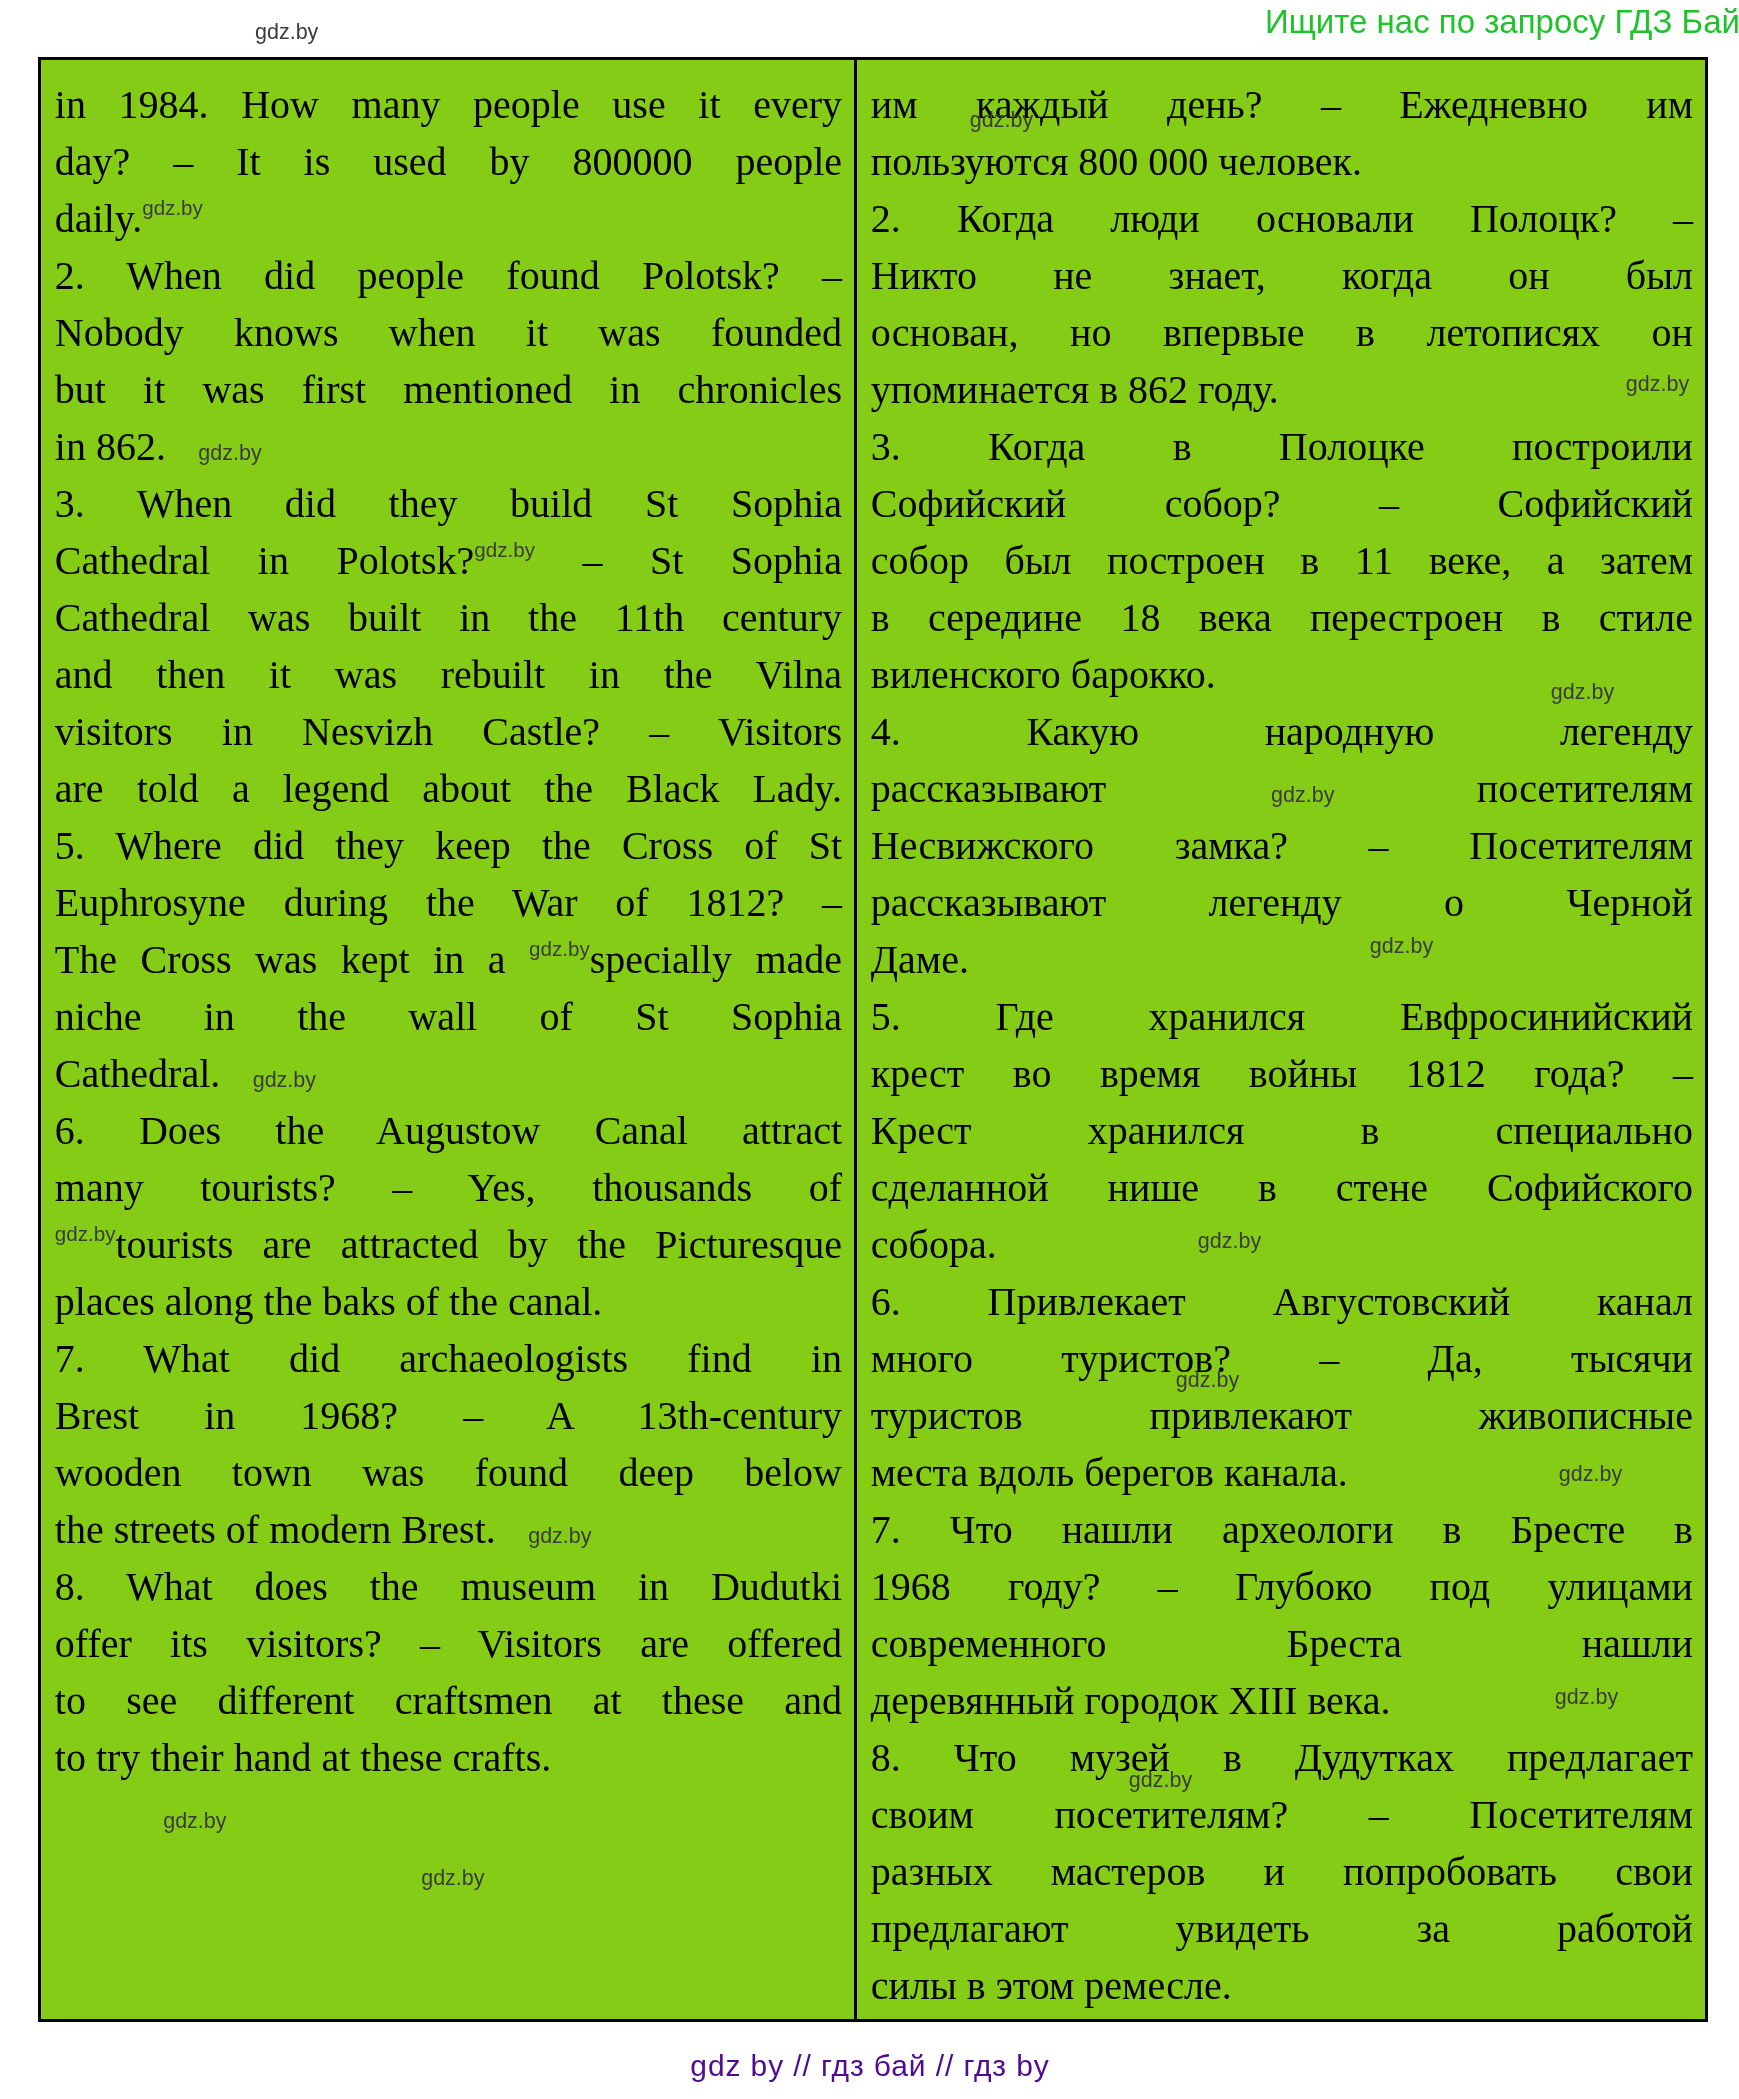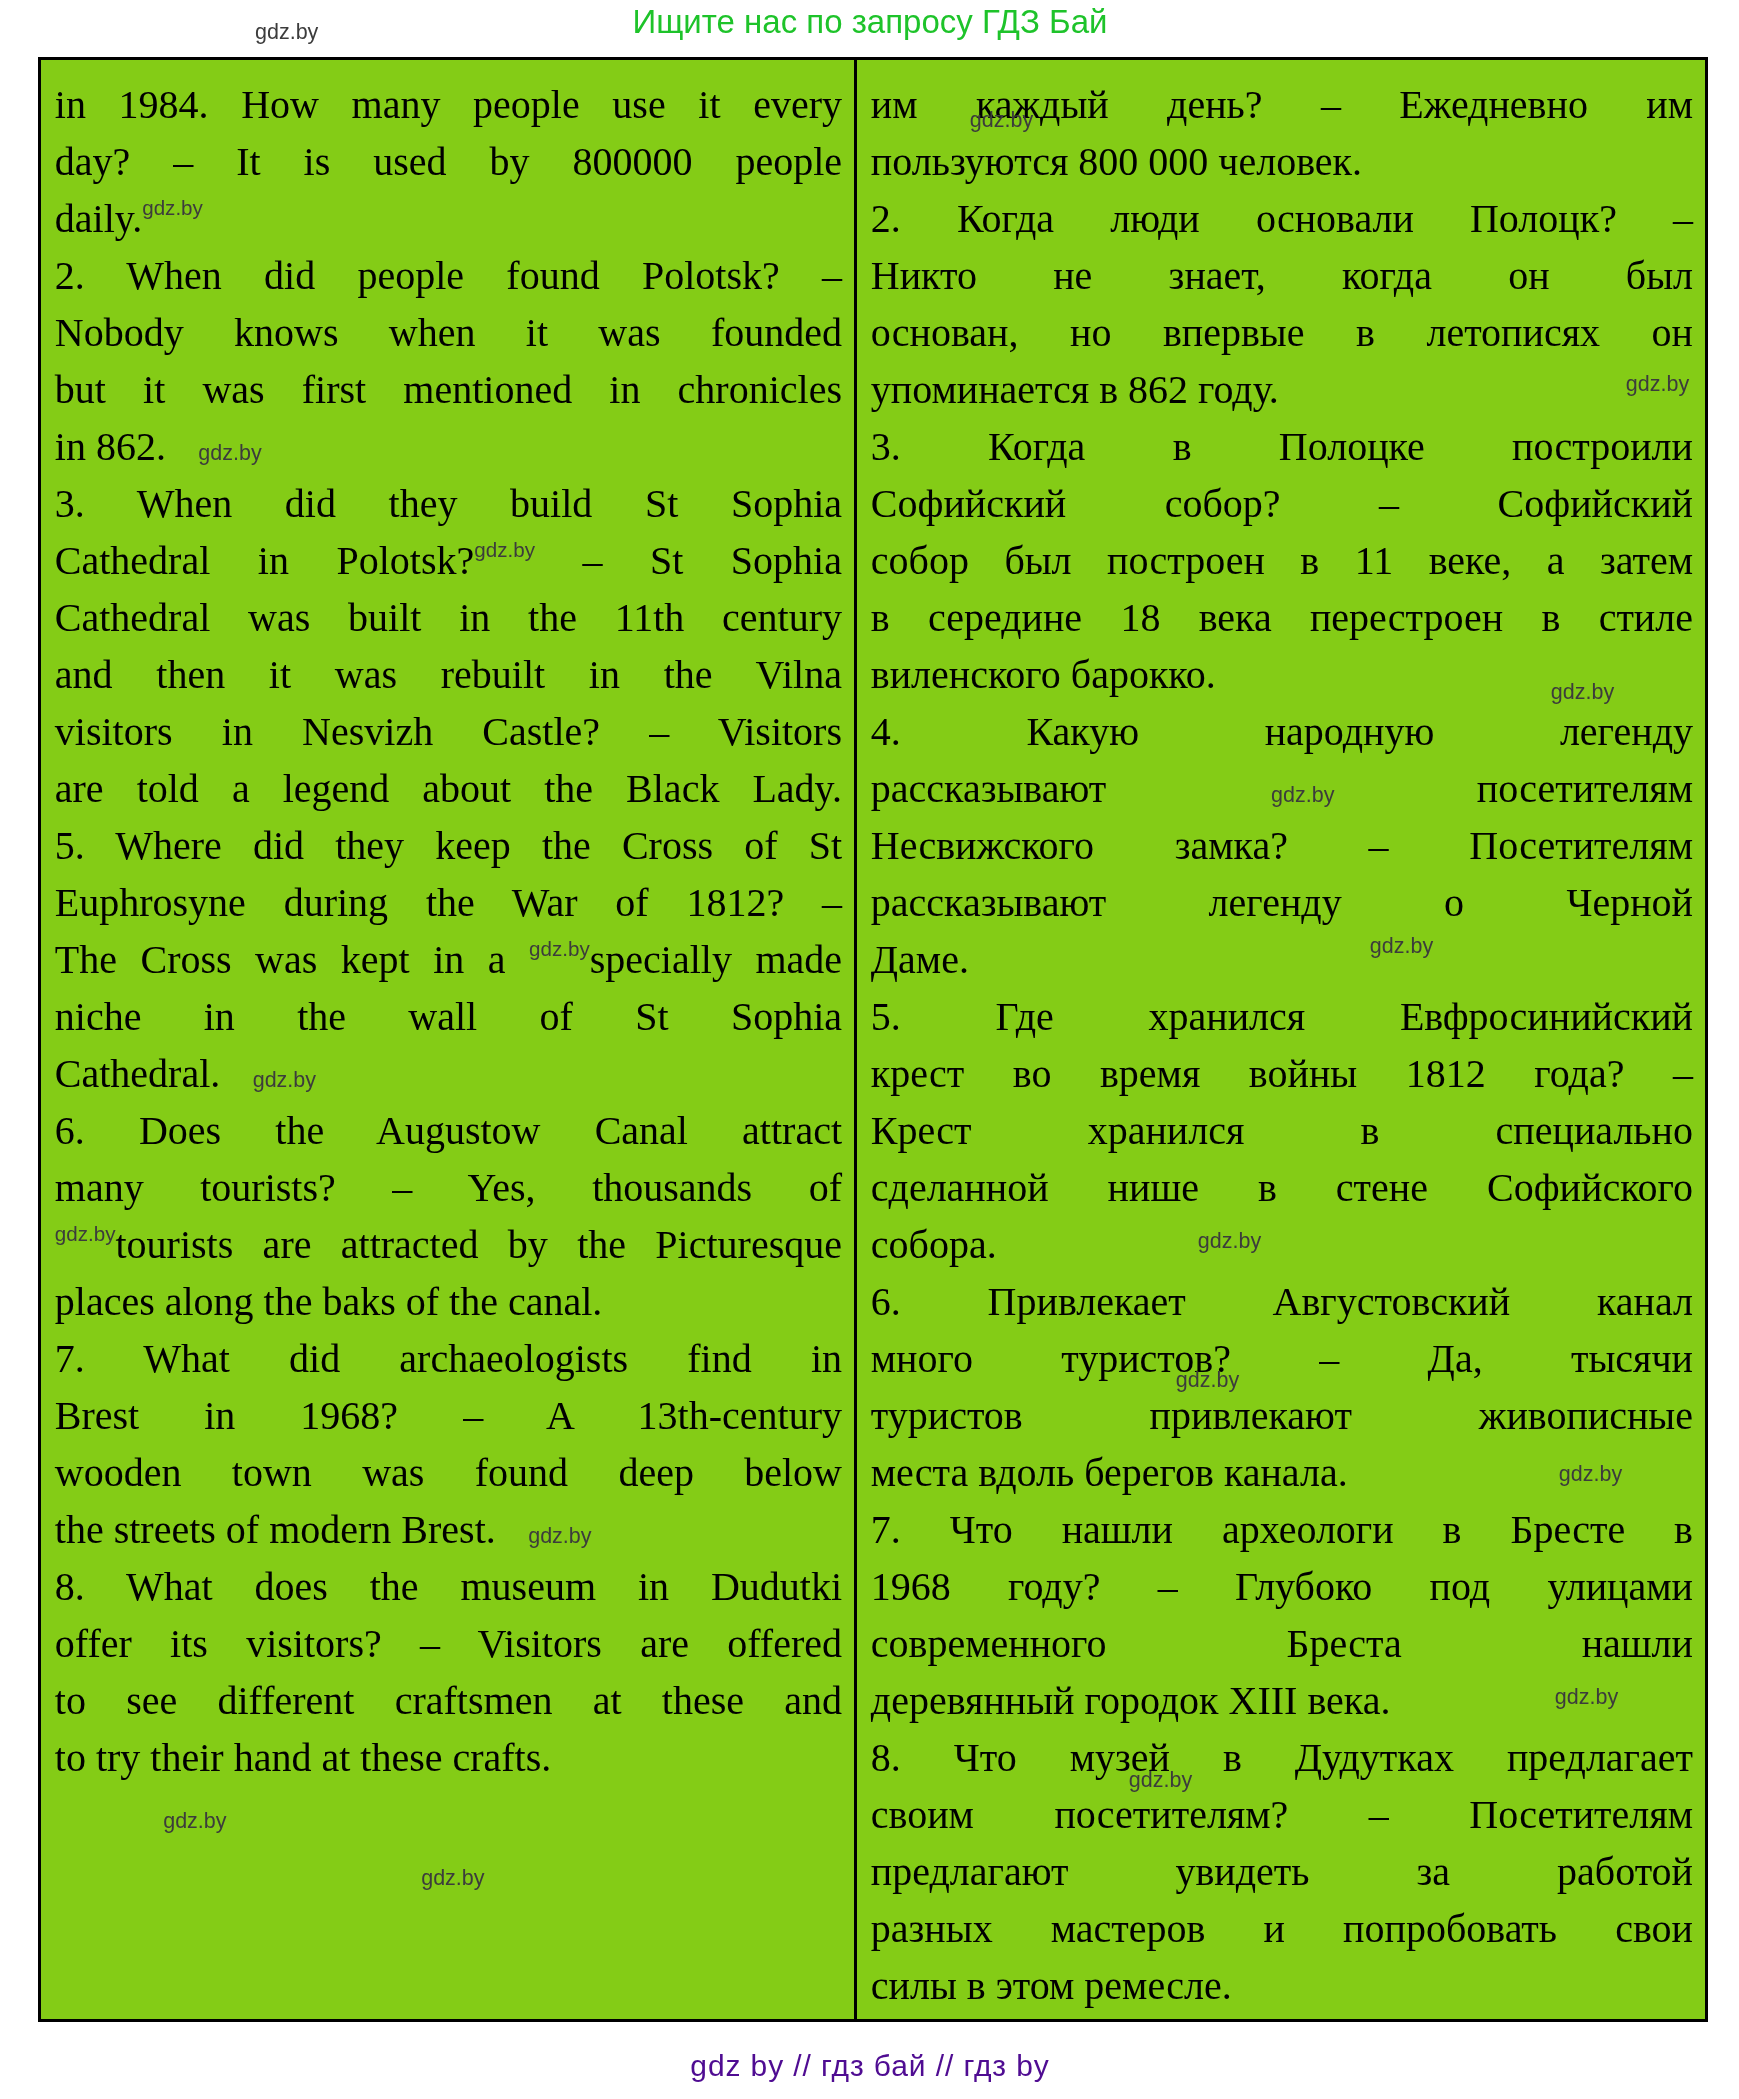--- a/index.html
+++ b/index.html
@@ -2,21 +2,21 @@
 <html style="font-size:13.8px"><head>
 <meta charset="utf-8">
 <style>
   html,body{margin:0;padding:0;}
   body{
     width:1740px;height:2099px;background:#ffffff;position:relative;
     font-family:"Liberation Serif","DejaVu Serif",serif;color:#000;
     overflow:hidden;
   }
   .header{
-    position:absolute;top:3.4px;left:0;width:100%;text-align:center;
+    position:absolute;top:3.4px;left:0;width:100%;text-align:right;
     font-family:"Liberation Sans","DejaVu Sans",sans-serif;
     font-size:33px;line-height:38px;color:#1ec32a;
   }
   .footer{
     position:absolute;top:2049px;left:0;width:100%;text-align:center;
     font-family:"Liberation Sans","DejaVu Sans",sans-serif;
     font-size:30px;color:#4f0c92;letter-spacing:0.9px;
   }
   .wm{
     font-family:Liberation Sans, sans-serif;
@@ -107,21 +107,21 @@
         <div class="ln j">6. Привлекает Августовский канал</div>
         <div class="ln j">много туристов? – Да, тысячи<span class="wm abs" style="left: 305px; top: 40px;">gdz.by</span></div>
         <div class="ln j">туристов привлекают живописные</div>
         <div class="ln">места вдоль берегов канала.<span class="wm abs" style="left: 688px; top: 20.6px;">gdz.by</span></div>
         <div class="ln j">7. Что нашли археологи в Бресте в</div>
         <div class="ln j">1968 году? – Глубоко под улицами</div>
         <div class="ln j">современного Бреста нашли</div>
         <div class="ln">деревянный городок XIII века.<span class="wm abs" style="left: 684px; top: 15.5px;">gdz.by</span></div>
         <div class="ln j">8. Что музей в Дудутках предлагает<span class="wm abs" style="left: 258px; top: 41px;">gdz.by</span></div>
         <div class="ln j">своим посетителям? – Посетителям</div>
+        <div class="ln j">разных мастеров и попробовать свои</div>
         <div class="ln j">предлагают увидеть за работой</div>
-        <div class="ln j">разных мастеров и попробовать свои</div>
         <div class="ln">силы в этом ремесле.</div>
       </div>
   </div>
 
   <div class="footer">gdz by  //  гдз бай  //  гдз by</div>
 </div>
 
 
 </body></html>

